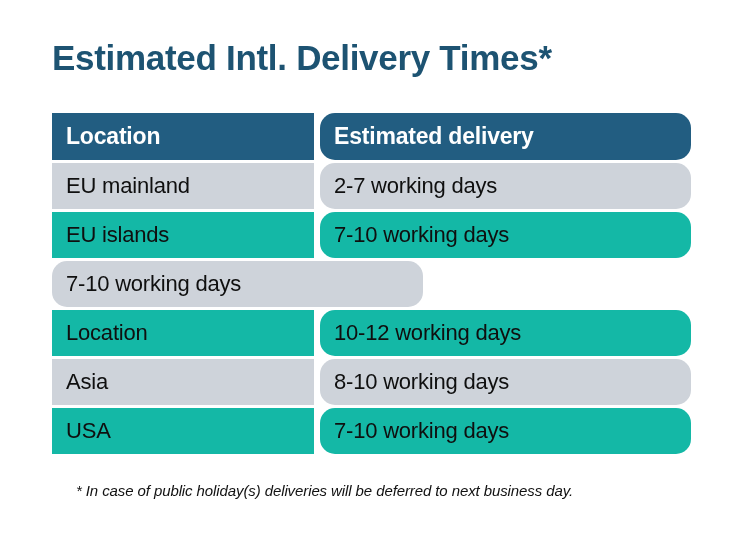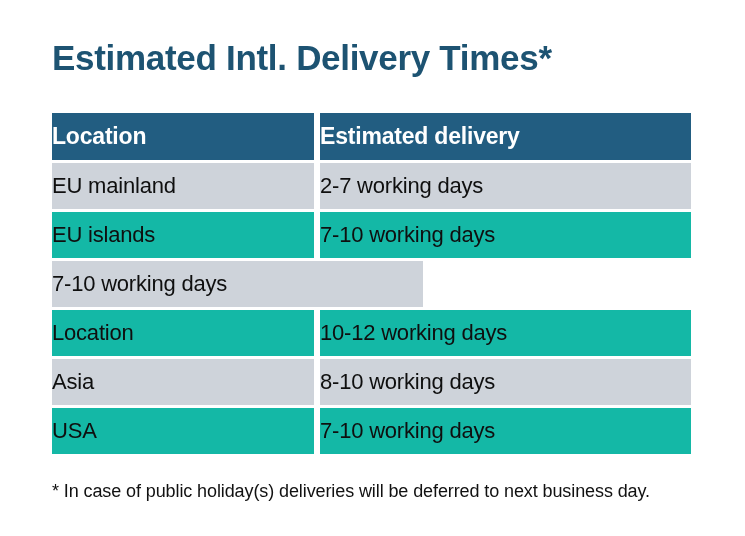--- a/index.html
+++ b/index.html
@@ -46,31 +46,33 @@
     margin-bottom: 3px;
   }
   .row:last-child {
     margin-bottom: 8px;
   }
   .cell {
     box-sizing: border-box;
     display: flex;
     align-items: center;
     height: 46px;
+    padding-left: 14px;
     padding-right: 10px;
     overflow: hidden;
   }
   .cell-loc {
     width: 262px;
     flex: 0 0 262px;
     margin-right: 6px;
   }
   .cell-del {
     width: 371px;
     flex: 0 0 371px;
+    border-radius: 15px;
   }
 
   
   .row-header .cell {
     background: #225d81;
     height: 47px;
   }
   .row-header .cell-text {
     color: #ffffff;
     font-size: 23px;
@@ -93,27 +95,28 @@
     color: #0f0f0f;
     font-size: 22px;
     font-weight: normal;
     letter-spacing: -0.2px;
     white-space: nowrap;
   }
 
   
   .footnote {
     position: absolute;
-    left: 52px;
+    left: 76px;
     top: 481px;
-    font-size: 18px;
+    font-size: 15px;
     color: #111111;
     letter-spacing: -0.1px;
     white-space: nowrap;
     line-height: 20px;
+    font-style: italic;
   }
 </style>
 </head>
 <body>
 
 <div class="page">
 
   <div class="title">Estimated Intl. Delivery Times*</div>
 
   <div class="table">

